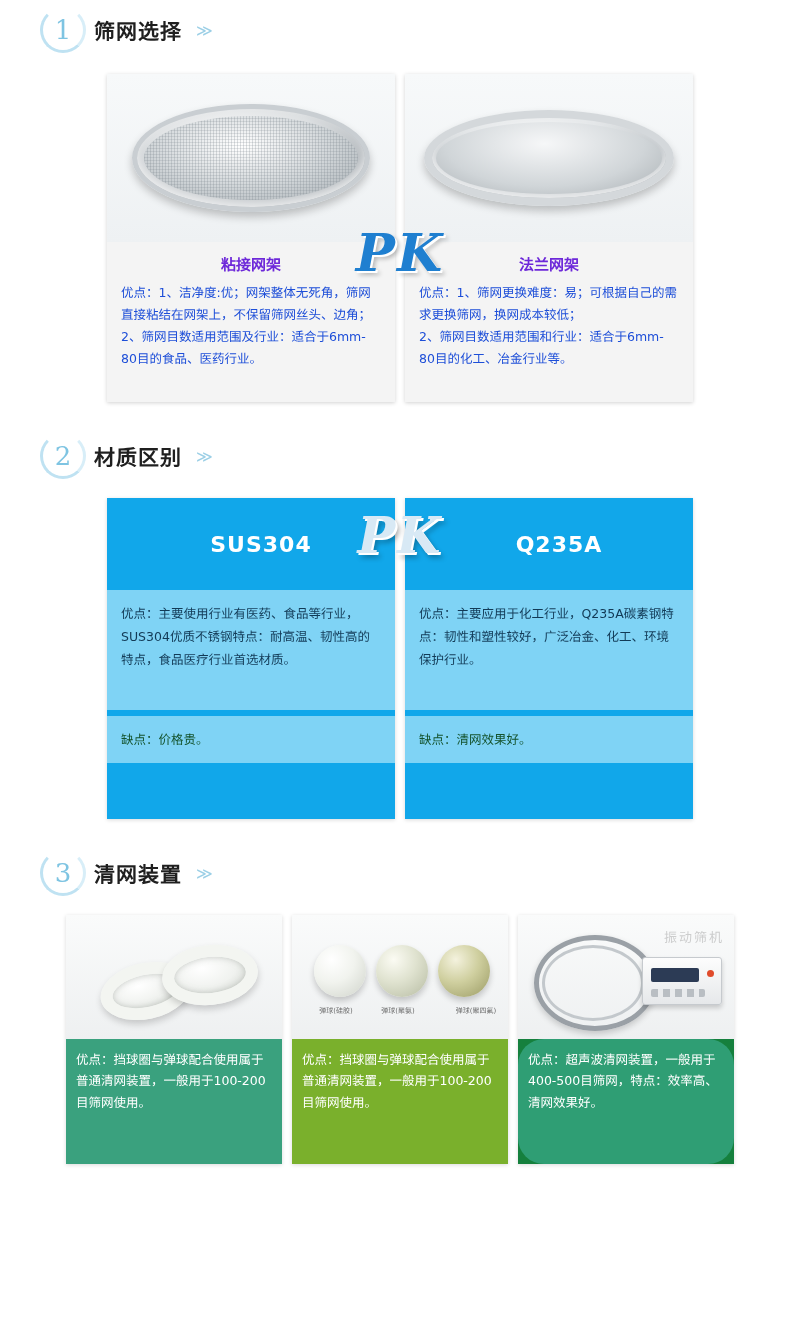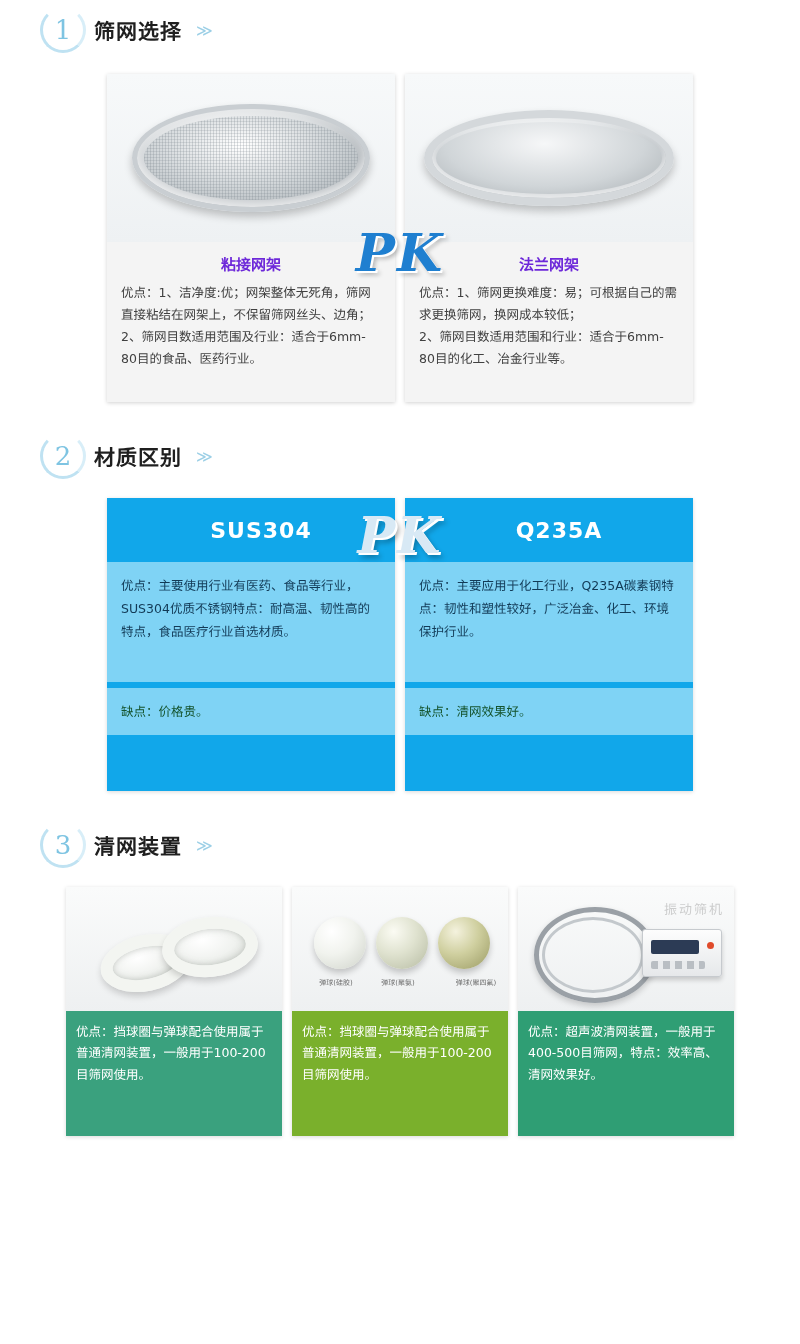--- a/index.html
+++ b/index.html
@@ -113,21 +113,21 @@
   .card1 .cap {
     text-align: center;
     font-size: 15px;
     font-weight: bold;
     color: #6d28d9;
     padding: 11px 0 8px;
   }
   .card1 .body {
     font-size: 12.5px;
     line-height: 1.75;
-    color: #404040;
+    color: #1d4ed8;
     padding: 0 14px 16px;
     min-height: 104px;
   }
   .pk-badge {
     position: absolute;
     left: 50%;
     top: 148px;
     transform: translateX(-50%);
     font-family: "DejaVu Serif", "Liberation Serif", serif;
     font-size: 52px;
@@ -147,21 +147,21 @@
     justify-content: center;
     gap: 10px;
     position: relative;
   }
   .card2 {
     width: 288px;
     background: #11a7ea;
     box-shadow: 0 1px 4px rgba(0,0,0,.15);
   }
   .card2 .head2 {
-    height: 64px;
+    height: 92px;
     display: flex;
     align-items: center;
     justify-content: center;
     color: #fff;
     font-size: 22px;
     font-weight: bold;
     background: #11a7ea;
     letter-spacing: 1px;
     margin-left: 20px;
   }
@@ -221,21 +221,21 @@
   }
   .card3 .txt3 {
     font-size: 12.5px;
     line-height: 1.7;
     color: #ffffff;
     padding: 10px 10px 27px;
     min-height: 88px;
   }
   .g1 { background: #3aa17e; }
   .g2 { background: #7ab02c; }
-  .g3 { background: #2f9e74; }
+  .g3 { background: #2f9e74; border-radius: 26px; }
 
   
   .ring {
     position: absolute;
     border-radius: 50%;
     background: radial-gradient(ellipse at 40% 30%, #ffffff 0%, #f0f2ef 55%, #d6dad4 100%);
     border: 12px solid #f3f5f1;
     box-shadow: 0 4px 7px rgba(0,0,0,.18), inset 0 0 6px rgba(150,155,150,.5);
     box-sizing: border-box;
   }

